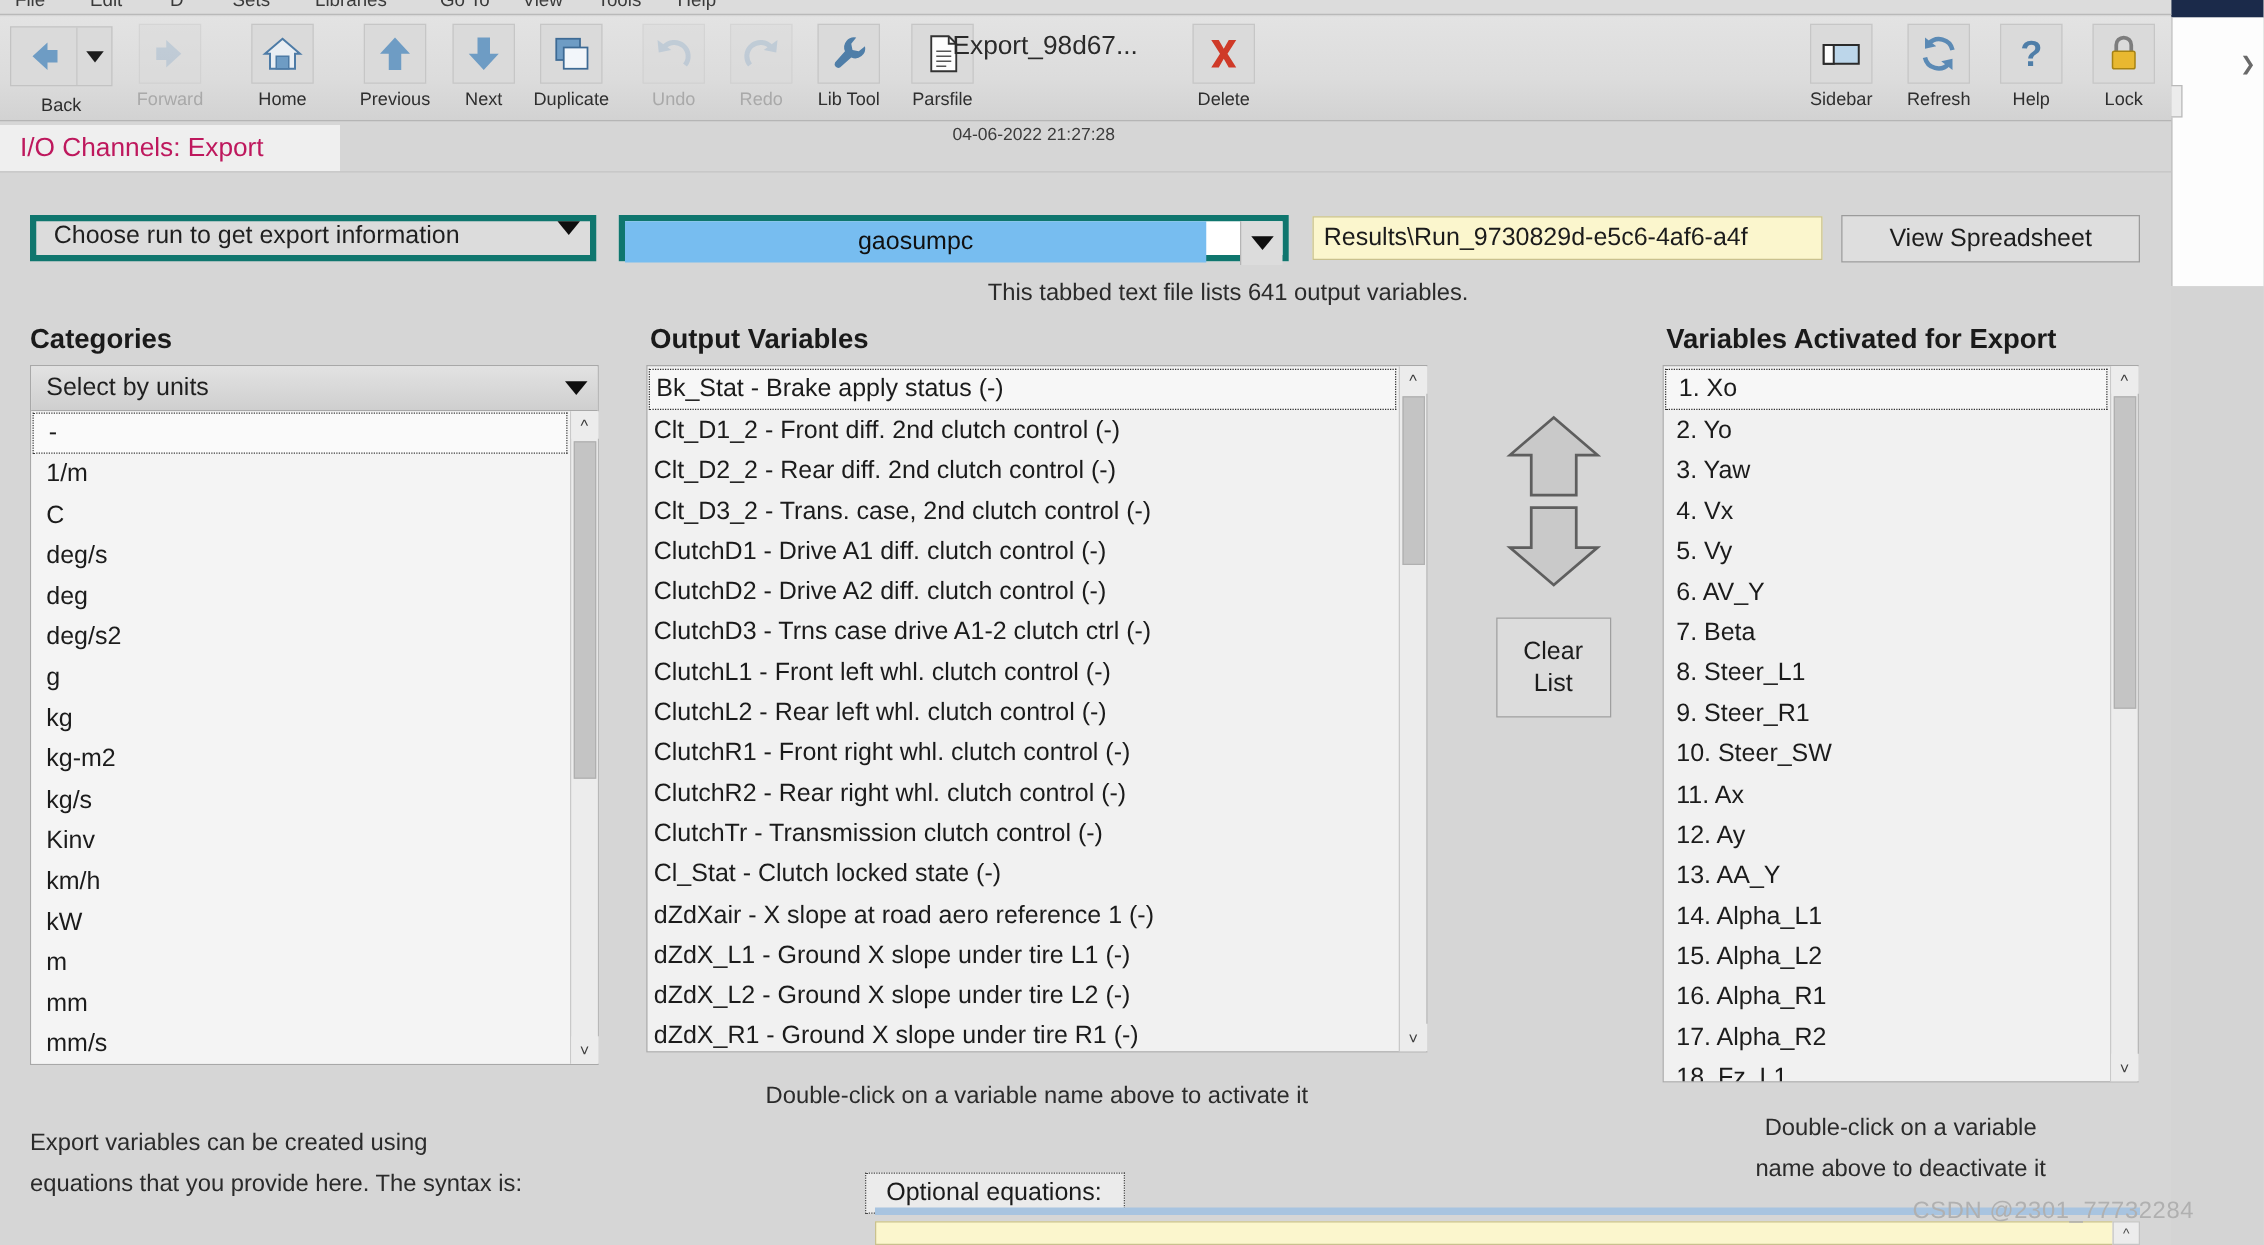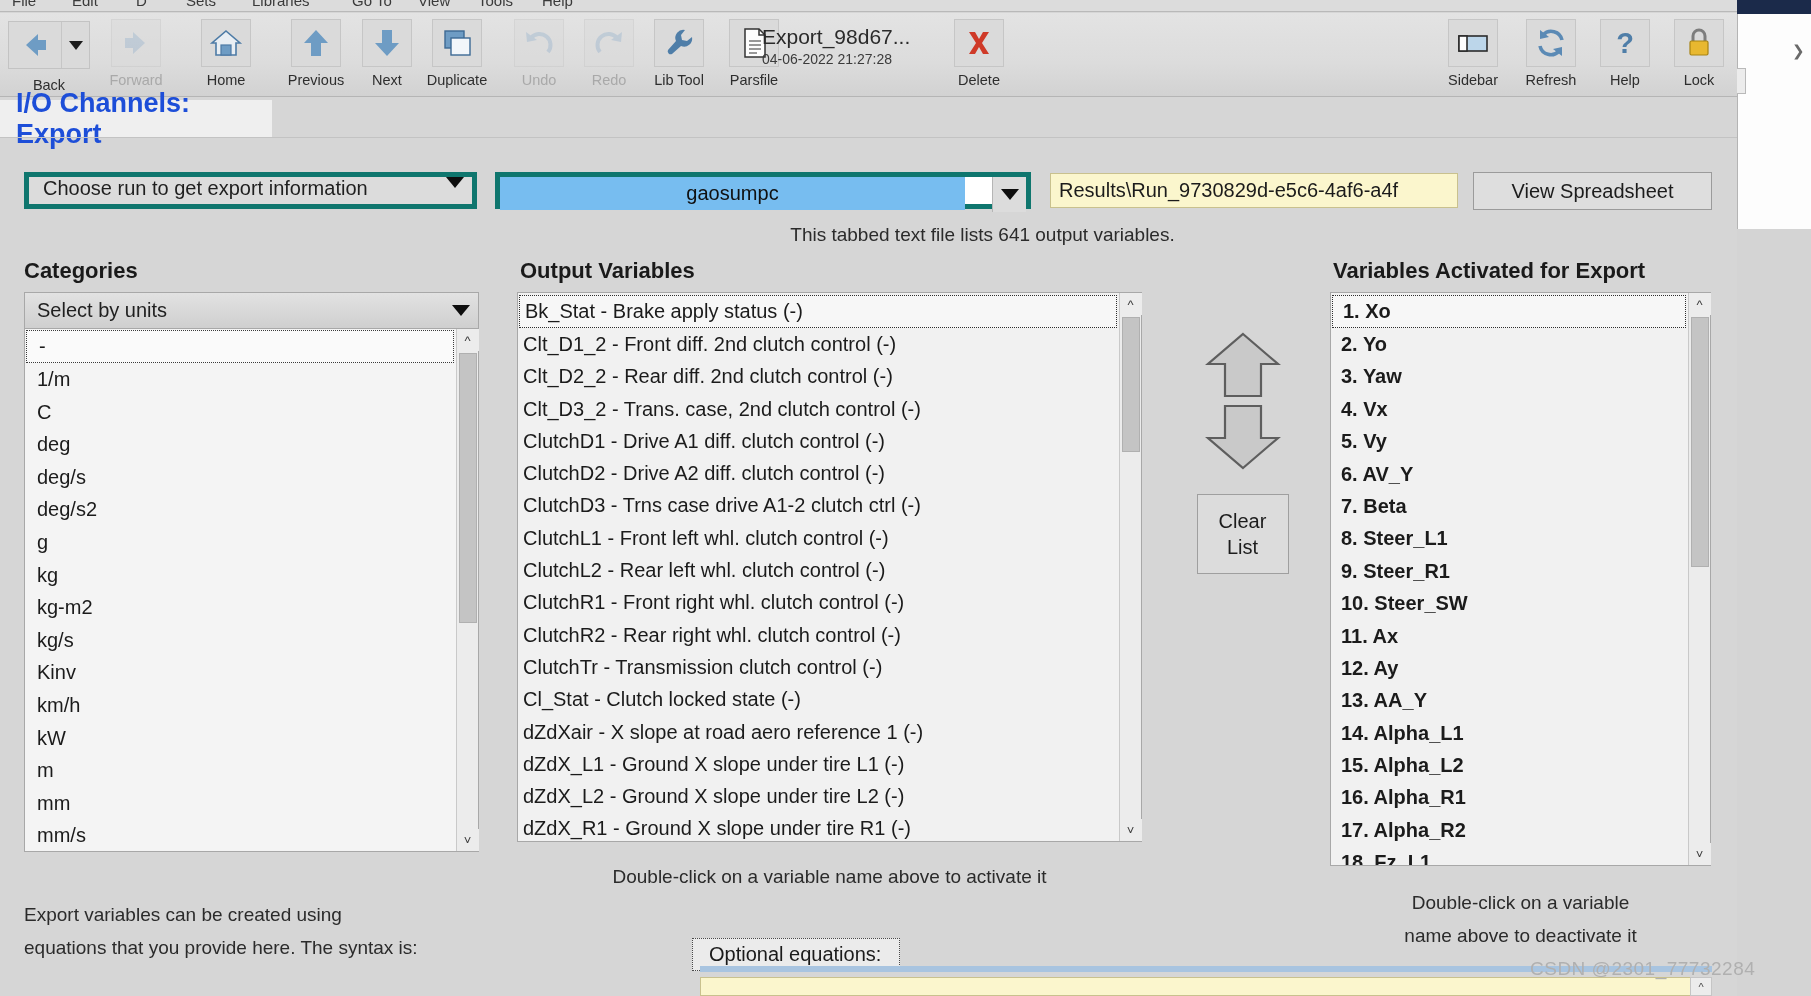--- a/index.html
+++ b/index.html
@@ -89,34 +89,34 @@
     border: 1px solid #c3c3c3;
     background: #dadada;
   }
   .backgroup .cell1 { width: 52px; display:flex; align-items:center; justify-content:center;}
   .backgroup .cell2 { width: 28px; border-left: 1px solid #c6c6c6; display:flex; align-items:center; justify-content:center;}
   .caret-dn { width:0;height:0;border-left:7px solid transparent;border-right:7px solid transparent;border-top:9px solid #1c1c1c; }
 
   .fileinfo {
     position: absolute; top: 12px; left: 762px;
     width: 210px;
-    display: flex; flex-direction: column; justify-content: center;
+    display: flex; flex-direction: column; justify-content: center; gap: 48px;
   }
   .fileinfo .fname { font-size: 21px; color: #2a2a2a; white-space: nowrap; }
   .fileinfo .fdate { font-size: 14px; color: #3b3b3b; margin-top: 2px; white-space: nowrap; }
 
   
   .pagetitle {
     position: absolute; top: 100px; left: 0;
     width: 272px; height: 37px;
     background: #efefef;
     display: flex; align-items: center;
     padding-left: 16px;
   }
-  .pagetitle span { font-size: 27px; font-weight: bold; color: #1d4ed8; }
+  .pagetitle span { font-size: 21px; font-weight: normal; color: #be185d; }
   .titlerule {
     position:absolute; top: 137px; left:0; width: 1737px; height: 1px; background: #c3c3c3;
   }
 
   
   .ddl {
     position: absolute;
     border: 5px solid #0f766e;
     background: #dcdcdc;
     height: 37px;
@@ -257,21 +257,21 @@
     align-items: center; justify-content: center;
     font-size: 20px; color: #1c1c1c; line-height: 26px;
   }
 
   
   #activated-panel {
     position: absolute; top: 292px; left: 1330px; width: 381px; height: 574px;
     border: 1px solid #a8a8a8; background: #f1f1f1;
     display: flex;
   }
-  #activated-list { flex: 1; overflow: hidden; padding-top: 2px; font-weight: bold; }
+  #activated-list { flex: 1; overflow: hidden; padding-top: 2px; }
   .av-item {
     height: 32.4px; line-height: 32.4px;
     padding-left: 10px;
     font-size: 20px; color: #1b1b1b;
     white-space: nowrap;
   }
   .av-item.sel {
     border: 1px dotted #2e2e2e;
     background: #f7f7f7;
     margin: 0 2px 0 1px;
@@ -539,22 +539,22 @@
       <div class="txt">Select by units</div>
       <div class="caret" style="width:34px;display:flex;align-items:center;justify-content:center;">
           <div class="caret-tri"></div>
         </div>
     </div>
     <div id="cat-list">
       <div class="items" id="cat-items">
           <div class="cat-item sel">-</div>
           <div class="cat-item">1/m</div>
           <div class="cat-item">C</div>
+          <div class="cat-item">deg/s</div>
           <div class="cat-item">deg</div>
-          <div class="cat-item">deg/s</div>
           <div class="cat-item">deg/s2</div>
           <div class="cat-item">g</div>
           <div class="cat-item">kg</div>
           <div class="cat-item">kg-m2</div>
           <div class="cat-item">kg/s</div>
           <div class="cat-item">Kinv</div>
           <div class="cat-item">km/h</div>
           <div class="cat-item">kW</div>
           <div class="cat-item">m</div>
           <div class="cat-item">mm</div>

